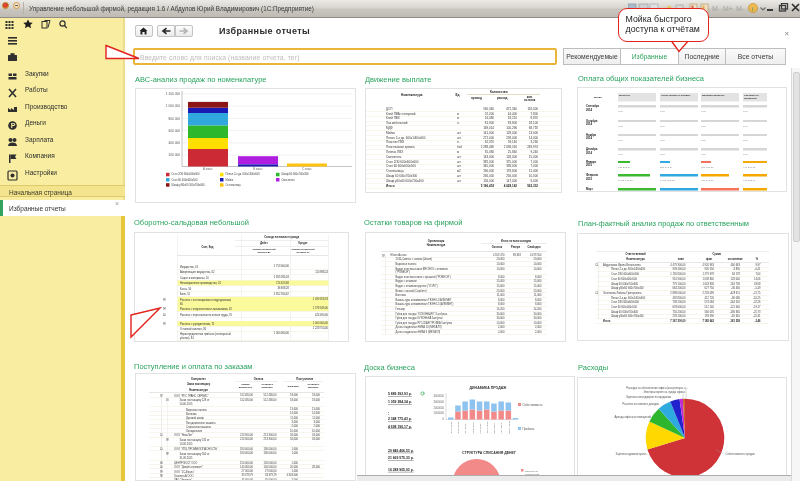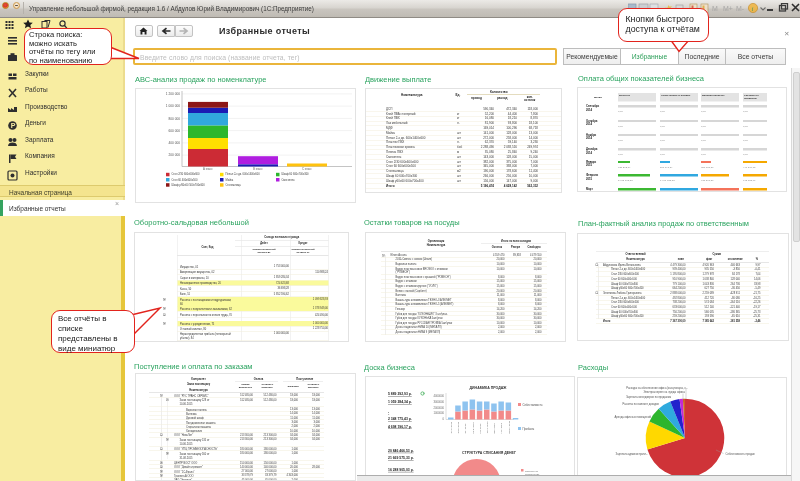--- a/index.html
+++ b/index.html
@@ -182,21 +182,21 @@
     </div>
   <div class="qbtn" style="left:563px; width:58px; line-height:15px;">Рекомендуемые</div>
   <div class="qbtn" id="qb2" style="left:620px; width:59px; line-height:15px;">Избранные</div>
   <div class="qbtn" style="left:678px; width:48px; line-height:15px;">Последние</div>
   <div class="qbtn" style="left:725px; width:61px; line-height:15px;">Все отчеты</div>
 
   <div class="thumbtitle" style="left:135px; top:75px;">АВС-анализ продаж по номенклатуре</div>
   <div class="thumbtitle" style="left:365px; top:75px;">Движение выплате</div>
   <div class="thumbtitle" style="left:578px; top:74px;">Оплата общих показателей бизнеса</div>
   <div class="thumbtitle" style="left:134px; top:218px;">Оборотно-сальдовая небольшой</div>
-  <div class="thumbtitle" style="left:364px; top:218px;">Остатки товаров на посуды</div>
+  <div class="thumbtitle" style="left:364px; top:218px;">Остатки товаров на фирмой</div>
   <div class="thumbtitle" style="left:578px; top:219px;">План-фактный анализ продаж по ответственным</div>
   <div class="thumbtitle" style="left:134px; top:362px;">Поступление и оплата по заказам</div>
   <div class="thumbtitle" style="left:364px; top:363px;">Доска бизнеса</div>
   <div class="thumbtitle" style="left:578px; top:363px;">Расходы</div>
 
   <div class="thumb" id="t1" style="left:135px; top:88px;  width:221px; height:115px;">
     <svg width="221" height="115" viewBox="0 0 221 115">
       <g font-family="Liberation Sans" fill="#555">
         <g font-size="3.2" text-anchor="end">
           <text x="44" y="6">1 200 000</text>
@@ -935,30 +935,18 @@
   <div id="vsb">
       <div class="th"></div>
     </div>
   <div id="hsb"></div>
 
   <svg class="tail" style="left:0; top:0;" width="800" height="481" viewBox="0 0 800 481" pointer-events="none">
     <polygon points="106,45.5 139,58.5 106,58.5" fill="#fff" stroke="#e2241d" stroke-width="1.4"></polygon>
     <polygon points="670,39 679,51.5 690,39" fill="#fff" stroke="#e2241d" stroke-width="1.4"></polygon>
     <polygon points="131,315 160,308 131,337" fill="#fff" stroke="#e2241d" stroke-width="1.4"></polygon>
   </svg>
-  <div class="callout" style="left:24px; top:28px; width:88px; height:37px; padding:2px 0 0 4px; font-size:7.6px; line-height:8.6px;">
-    <div>Строка поиска:</div>
-      <div>можно искать</div>
-      <div>отчёты по тегу или</div>
-      <div>по наименованию</div>
-  </div>
   <div class="callout" style="left:618px; top:8px; width:91px; height:34px; padding:6px 0 0 6.5px; font-size:8.8px; line-height:9.8px;">
-    <div>Кнопки быстрого</div>
+    <div>Мойка быстрого</div>
       <div>доступа к отчётам</div>
   </div>
-  <div class="callout" style="left:51px; top:310px; width:84px; height:43px; padding:3px 0 0 6px; font-size:8px; line-height:10px;">
-    <div>Все отчёты в</div>
-      <div>списке</div>
-      <div>представлены в</div>
-      <div>виде миниатюр</div>
-  </div>
 
 </div>
 
 </body></html>

